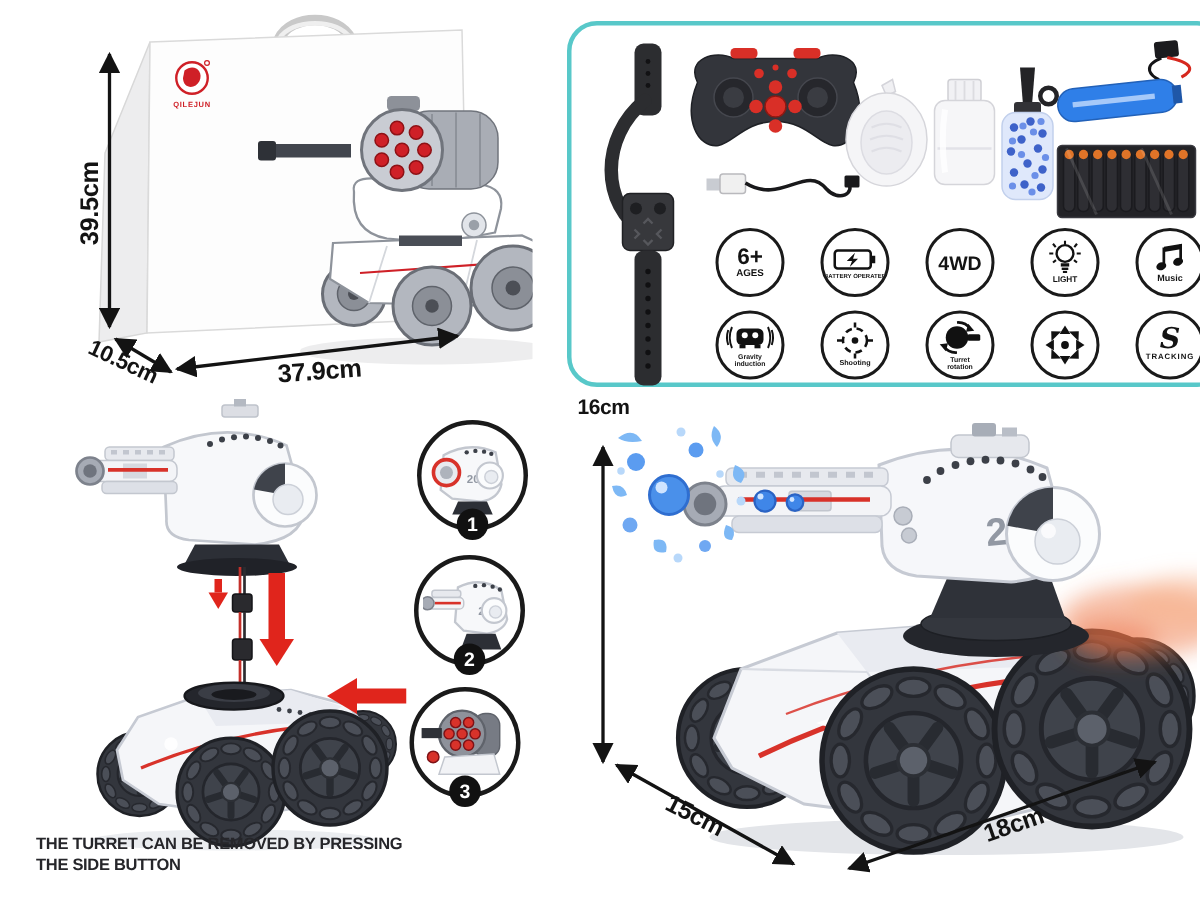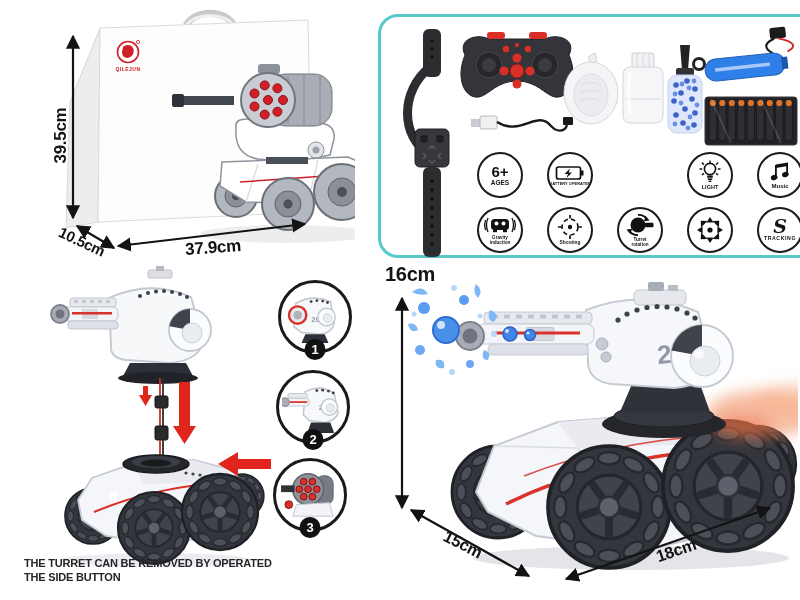--- a/index.html
+++ b/index.html
@@ -263,20 +263,23 @@
       <div class="l" style="font-size:6.5px">AGES</div>
     </div>
     <div class="feat" style="left:166px;top:135px">
       <svg width="30" height="18" viewBox="0 0 30 18">
         <rect x="1.5" y="3" width="24" height="12" rx="2" fill="none" stroke="#111" stroke-width="1.7"></rect>
         <rect x="25.5" y="6.5" width="3" height="5" fill="#111"></rect>
         <polygon points="15,4.5 9.5,10 13,10 11.5,14 17,8.5 13.7,8.5" fill="#111"></polygon>
       </svg>
       <div class="l" style="font-size:4px">BATTERY OPERATED</div>
     </div>
+    <div class="feat" style="left:236px;top:135px">
+      <div class="t" style="font-size:13px">4WD</div>
+    </div>
     <div class="feat" style="left:306px;top:135px">
       <svg width="24" height="24" viewBox="0 0 24 24">
         <g stroke="#111" stroke-width="1.4">
           <line x1="12" y1="0.5" x2="12" y2="3"></line>
             <line x1="4" y1="2.5" x2="5.8" y2="4.8"></line>
             <line x1="20" y1="2.5" x2="18.2" y2="4.8"></line>
           <line x1="1.5" y1="9" x2="4.2" y2="9"></line>
             <line x1="22.5" y1="9" x2="19.8" y2="9"></line>
           <line x1="4" y1="15" x2="6" y2="13.4"></line>
             <line x1="20" y1="15" x2="18" y2="13.4"></line>
@@ -427,21 +430,21 @@
       <ellipse cx="120" cy="25" rx="15" ry="3.6" fill="#191a1e"></ellipse>
       <circle cx="78" cy="58" r="4.5" fill="#fff" opacity="0.9"></circle>
       <use href="#wh" transform="translate(118,90) scale(0.72)"></use>
       <use href="#wh" transform="translate(184,74) scale(0.76)"></use>
       <g>
         <rect x="202" y="21" width="33" height="10" fill="#e0251c"></rect>
         <polygon points="202,14 202,38 182,26" fill="#e0251c"></polygon>
       </g>
     </svg>
 
-    <div class="abs instr prewrap" style="left:24px;top:294px;width:265px;font-size:11px;line-height:1.3">THE TURRET CAN BE REMOVED BY OPERATED
+    <div class="abs instr prewrap" style="left:24px;top:294px;width:265px;font-size:11px;line-height:1.3">THE TURRET CAN BE REMOVED BY PRESSING
 THE SIDE BUTTON</div>
 
     <div class="step" style="left:278px;top:18px">
       <svg width="62" height="54" viewBox="0 0 64 56">
         <path d="M10,38 L12,14 Q30,4 48,12 L52,34 Q50,44 38,46 L18,44 Z" fill="#f7f8fa" stroke="#c3c7cf" stroke-width="1.6"></path>
         <circle cx="14" cy="26" r="9" fill="#e8eaef" stroke="#d8322a" stroke-width="2.5"></circle>
         <circle cx="14" cy="26" r="4.5" fill="#aeb3bc"></circle>
         <g fill="#3c4048">
             <circle cx="28" cy="12" r="1.5"></circle>
             <circle cx="34" cy="11" r="1.5"></circle>
@@ -609,18 +612,18 @@
     <svg class="abs" style="left:0;top:0;pointer-events:none" width="420" height="342" viewBox="0 0 420 342">
       <defs>
         <marker id="ahp" viewBox="0 0 10 10" refX="9" refY="5" markerWidth="6.5" markerHeight="6.5" orient="auto-start-reverse">
           <path d="M0,0 L10,5 L0,10 Z" fill="#131313"></path>
         </marker>
       </defs>
       <line x1="22" y1="40" x2="22" y2="250" stroke="#131313" stroke-width="2.2" marker-start="url(#ahp)" marker-end="url(#ahp)"></line>
       <line x1="31" y1="252" x2="149" y2="318" stroke="#131313" stroke-width="2.2" marker-start="url(#ahp)" marker-end="url(#ahp)"></line>
       <line x1="186" y1="321" x2="390" y2="250" stroke="#131313" stroke-width="2.2" marker-start="url(#ahp)" marker-end="url(#ahp)"></line>
     </svg>
-    <div class="abs dim" style="left:5px;top:6px;font-size:20px">16cm</div>
+    <div class="abs dim" style="left:5px;top:6px;font-size:14px">16cm</div>
     <div class="abs dim" style="left:48px;top:278px;width:70px;font-size:16.5px;transform:rotate(27deg)">15cm</div>
     <div class="abs dim" style="left:258px;top:284px;width:76px;font-size:16.5px;transform:rotate(-19deg)">18cm</div>
   </div>
 
 </div>
 
 </body></html>

